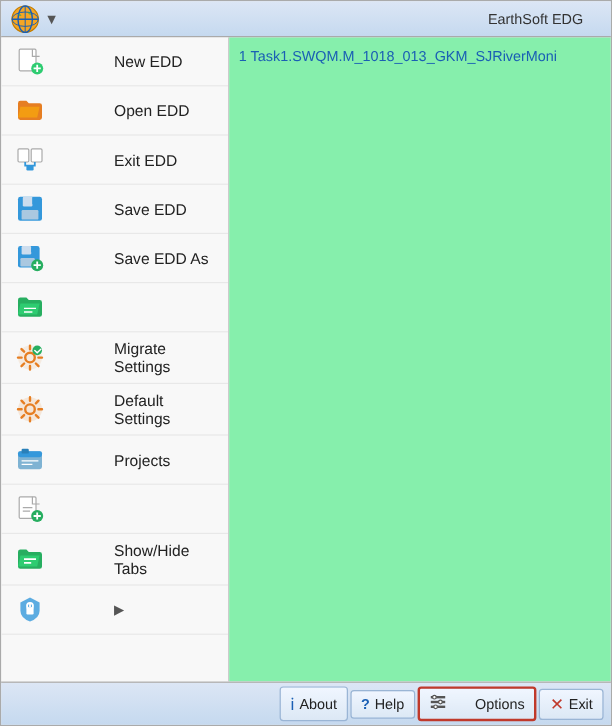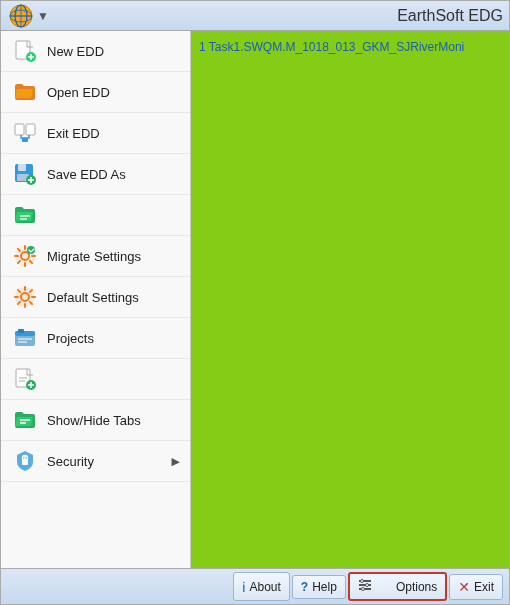--- a/index.html
+++ b/index.html
@@ -36,22 +36,22 @@
       height: 24px;
       margin-right: 4px;
     }
     .titlebar-pin {
       font-size: 12px;
       color: #555;
       margin-right: 4px;
     }
     .titlebar-title {
       position: absolute;
-      right: 6px;
-      font-size: 16px;
+      right: 23px;
+      font-size: 12px;
       color: #333;
     }
 
     
     .main-area {
       display: flex;
       flex: 1;
       overflow: hidden;
     }
 
@@ -65,20 +65,21 @@
       overflow-y: auto;
     }
 
     .menu-item {
       display: flex;
       align-items: center;
       padding: 6px 10px;
       cursor: pointer;
       border-bottom: 1px solid #e8e8e8;
       min-height: 36px;
+      gap: 48px;
     }
     .menu-item-icon {
       width: 28px;
       height: 28px;
       margin-right: 8px;
       display: flex;
       align-items: center;
       justify-content: center;
       flex-shrink: 0;
     }
@@ -87,21 +88,21 @@
       color: #222;
     }
     .menu-item-arrow {
       color: #555;
       font-size: 11px;
     }
 
     
     .content-area {
       flex: 1;
-      background: #84cc16;
+      background: #86efac;
       padding: 8px;
       overflow: auto;
     }
 
     .content-link {
       color: #1a5fb4;
       font-size: 12px;
       cursor: pointer;
     }
 
@@ -192,20 +193,31 @@
           <svg width="24" height="24" viewBox="0 0 24 24">
             <rect x="2" y="3" width="9" height="11" rx="1" fill="white" stroke="#aaa" stroke-width="1"></rect>
             <rect x="13" y="3" width="9" height="11" rx="1" fill="white" stroke="#aaa" stroke-width="1"></rect>
             <path d="M8 14 L8 17 L16 17 L16 14" fill="none" stroke="#3498db" stroke-width="1.5"></path>
             <rect x="9" y="17" width="6" height="4" rx="1" fill="#3498db"></rect>
           </svg>
         </div>
         <span class="menu-item-label">Exit EDD</span>
       </div>
 
+      <div class="menu-item">
+        <div class="menu-item-icon">
+          <svg width="24" height="24" viewBox="0 0 24 24">
+            <rect x="2" y="2" width="20" height="20" rx="2" fill="#3498db"></rect>
+            <rect x="6" y="2" width="8" height="8" fill="#cde" rx="1"></rect>
+            <rect x="5" y="13" width="14" height="8" rx="1" fill="#aac8e0"></rect>
+            <rect x="14" y="3" width="2" height="5" fill="#3498db"></rect>
+          </svg>
+        </div>
+        <span class="menu-item-label">Save EDD</span>
+      </div>
 
       <div class="menu-item">
         <div class="menu-item-icon">
           <svg width="24" height="24" viewBox="0 0 24 24">
             <rect x="2" y="2" width="18" height="18" rx="2" fill="#3498db"></rect>
             <rect x="5" y="2" width="8" height="7" fill="#cde" rx="1"></rect>
             <rect x="4" y="12" width="12" height="7" rx="1" fill="#aac8e0"></rect>
             <rect x="13" y="3" width="2" height="4" fill="#3498db"></rect>
             <circle cx="18" cy="18" r="5" fill="#27ae60"></circle>
             <line x1="18" y1="15" x2="18" y2="21" stroke="white" stroke-width="1.5"></line>
@@ -293,21 +305,20 @@
 
       <div class="menu-item">
         <div class="menu-item-icon">
           <svg width="24" height="24" viewBox="0 0 24 24">
             <path d="M12 2 L20 6 L20 13 Q20 19 12 22 Q4 19 4 13 L4 6 Z" fill="#3498db" opacity="0.8"></path>
             <rect x="9" y="10" width="6" height="6" rx="1" fill="white"></rect>
             <circle cx="12" cy="9" r="2.5" fill="none" stroke="white" stroke-width="1.5"></circle>
             <line x1="12" y1="7" x2="12" y2="10" stroke="white" stroke-width="1.5"></line>
           </svg>
         </div>
-        <span class="menu-item-label">Security</span>
         <span class="menu-item-arrow">▶</span>
       </div>
 
     </div>
 
     <div class="content-area">
       <span class="content-link">1 Task1.SWQM.M_1018_013_GKM_SJRiverMoni</span>
     </div>
 
   </div>

